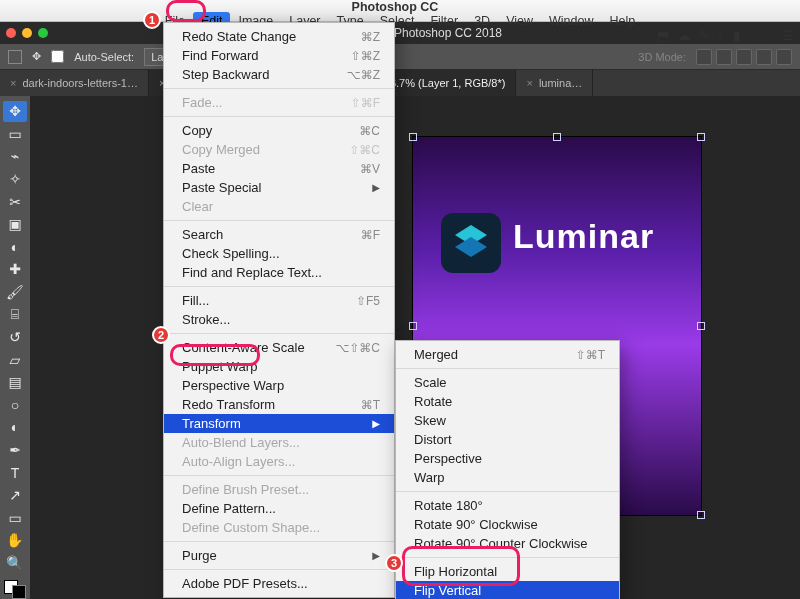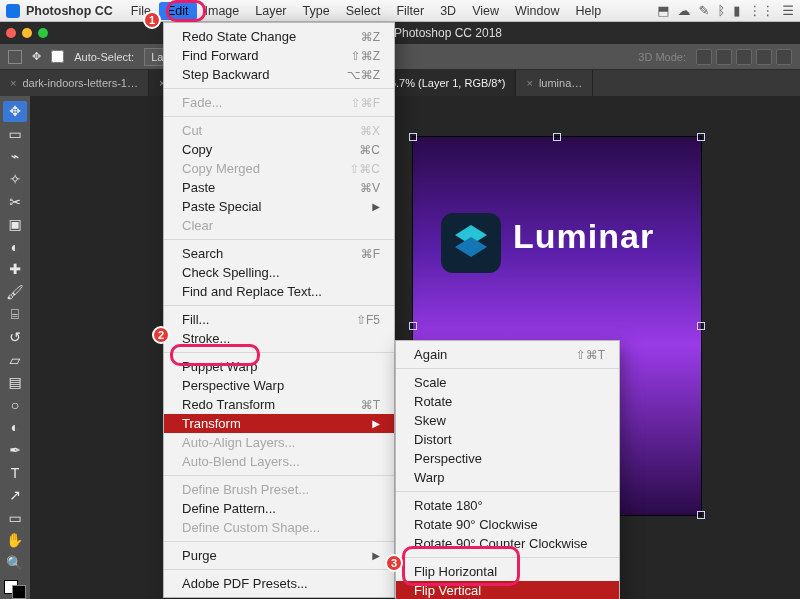--- a/index.html
+++ b/index.html
@@ -1,18 +1,18 @@
 <!DOCTYPE html>
 <html><head>
 <meta charset="utf-8">
 <style>
 * { margin: 0; padding: 0; box-sizing: border-box; font-family: -apple-system, "Helvetica Neue", Arial, sans-serif; }
 body { width: 800px; height: 599px; background: #000; overflow: hidden; position: relative; }
 
-.mac-menubar { height: 22px; background: linear-gradient(#f8f8f8,#e8e8e8); display:flex; align-items:center; padding:0 6px; font-size:12.5px; color:#333; border-bottom:1px solid #bbb;}
+.mac-menubar { height: 22px; background: linear-gradient(#f8f8f8,#e8e8e8); display:flex; align-items:center; padding:0 6px; font-size:12.5px; color:#333; border-bottom:1px solid #bbb;flex-direction:column;}
 .mac-menubar .app-icon { width:14px; height:14px; background:#1473e6; border-radius:3px; margin-right:6px; display:inline-block;}
 .mac-menubar .app-name { font-weight:600; margin-right:10px;}
 .mac-menubar .mitem { padding:2px 8px; cursor:default; border-radius:3px;}
 .mac-menubar .mitem.active { background:#2f7bf6; color:#000000;}
 .mac-menubar .right { margin-left:auto; display:flex; gap:8px; color:#333; font-size:13px;}
 .mac-menubar .right span{opacity:.8}
 
 .annot-circle { position:absolute; width:18px; height:18px; border-radius:50%; background:#e53935; color:#fff; font-size:11px; font-weight:700; display:flex; align-items:center; justify-content:center; border:2px solid #fff; z-index:60;}
 .annot-ring { position:absolute; border:3px solid #e91e63; border-radius:10px; z-index:55; pointer-events:none;}
 
@@ -51,21 +51,21 @@
 .canvas .logo{position:absolute;left:28px;top:76px;width:60px;height:60px;background:#0e2335;border-radius:12px;display:flex;align-items:center;justify-content:center}
 .canvas .logo svg{width:40px;height:40px}
 .canvas .brand{position:absolute;left:100px;top:80px;color:#fff;font-size:34px;font-weight:600;letter-spacing:1px}
 .canvas .sil{position:absolute;left:50%;bottom:8px;transform:translateX(-50%);width:90px;height:160px;background:radial-gradient(ellipse at 50% 22%, #000 0 20px, transparent 21px), linear-gradient(#000,#000);clip-path:polygon(38% 0,62% 0,68% 18%,80% 100%,20% 100%,32% 18%);}
 
 .menu{position:absolute;background:#f2f2f2;border:1px solid #b8b8b8;box-shadow:4px 6px 18px rgba(0,0,0,.35);font-size:13px;color:#222;padding:4px 0;z-index:40}
 .menu .row{display:flex;align-items:center;height:19px;padding:0 14px 0 18px;white-space:nowrap}
 .menu .row.disabled{color:#a8a8a8}
 .menu .row .sc{margin-left:auto;color:#8a8a8a;font-size:12px;padding-left:30px}
 .menu .row.disabled .sc{color:#c4c4c4}
-.menu .row.hi{background:#b91c1c;color:#fff}
+.menu .row.hi{background:#1d4ed8;color:#fff}
 .menu .row .arrow{margin-left:auto;font-size:10px;color:#555}
 .menu .row.hi .arrow{color:#fff}
 .menu hr{border:none;border-top:1px solid #d8d8d8;margin:4px 0}
 
 #edit-menu{left:163px;top:22px;width:232px}
 #transform-menu{left:395px;top:340px;width:225px}
 </style>
 </head>
 <body>
 
@@ -187,24 +187,20 @@
     <div class="row">
       <span>Step Backward</span>
       <span class="sc">⌥⌘Z</span>
     </div>
     <hr>
     <div class="row disabled">
       <span>Fade...</span>
       <span class="sc">⇧⌘F</span>
     </div>
     <hr>
-    <div class="row disabled">
-      <span>Cut</span>
-      <span class="sc">⌘X</span>
-    </div>
     <div class="row">
       <span>Copy</span>
       <span class="sc">⌘C</span>
     </div>
     <div class="row disabled">
       <span>Copy Merged</span>
       <span class="sc">⇧⌘C</span>
     </div>
     <div class="row">
       <span>Paste</span>
@@ -230,39 +226,43 @@
     </div>
     <hr>
     <div class="row">
       <span>Fill...</span>
       <span class="sc">⇧F5</span>
     </div>
     <div class="row">
       <span>Stroke...</span>
     </div>
     <hr>
+    <div class="row">
+      <span>Content-Aware Scale</span>
+      <span class="sc">⌥⇧⌘C</span>
+    </div>
     <div class="row">
       <span>Puppet Warp</span>
     </div>
     <div class="row">
       <span>Perspective Warp</span>
     </div>
     <div class="row">
       <span>Redo Transform</span>
       <span class="sc">⌘T</span>
     </div>
     <div class="row hi">
       <span>Transform</span>
       <span class="arrow">▶</span>
     </div>
     <div class="row disabled">
+      <span>Auto-Blend Layers...</span>
+    </div>
+    <div class="row disabled">
       <span>Auto-Align Layers...</span>
-    </div>
-    <div class="row disabled">
-      <span>Auto-Blend Layers...</span>
     </div>
     <hr>
     <div class="row disabled">
       <span>Define Brush Preset...</span>
     </div>
     <div class="row">
       <span>Define Pattern...</span>
     </div>
     <div class="row disabled">
       <span>Define Custom Shape...</span>
@@ -273,21 +273,21 @@
       <span class="arrow">▶</span>
     </div>
     <hr>
     <div class="row">
       <span>Adobe PDF Presets...</span>
     </div>
   </div>
 
 <div class="menu" id="transform-menu">
     <div class="row">
-      <span>Again</span>
+      <span>Merged</span>
       <span class="sc">⇧⌘T</span>
     </div>
     <hr>
     <div class="row">
       <span>Scale</span>
     </div>
     <div class="row">
       <span>Rotate</span>
     </div>
     <div class="row">

